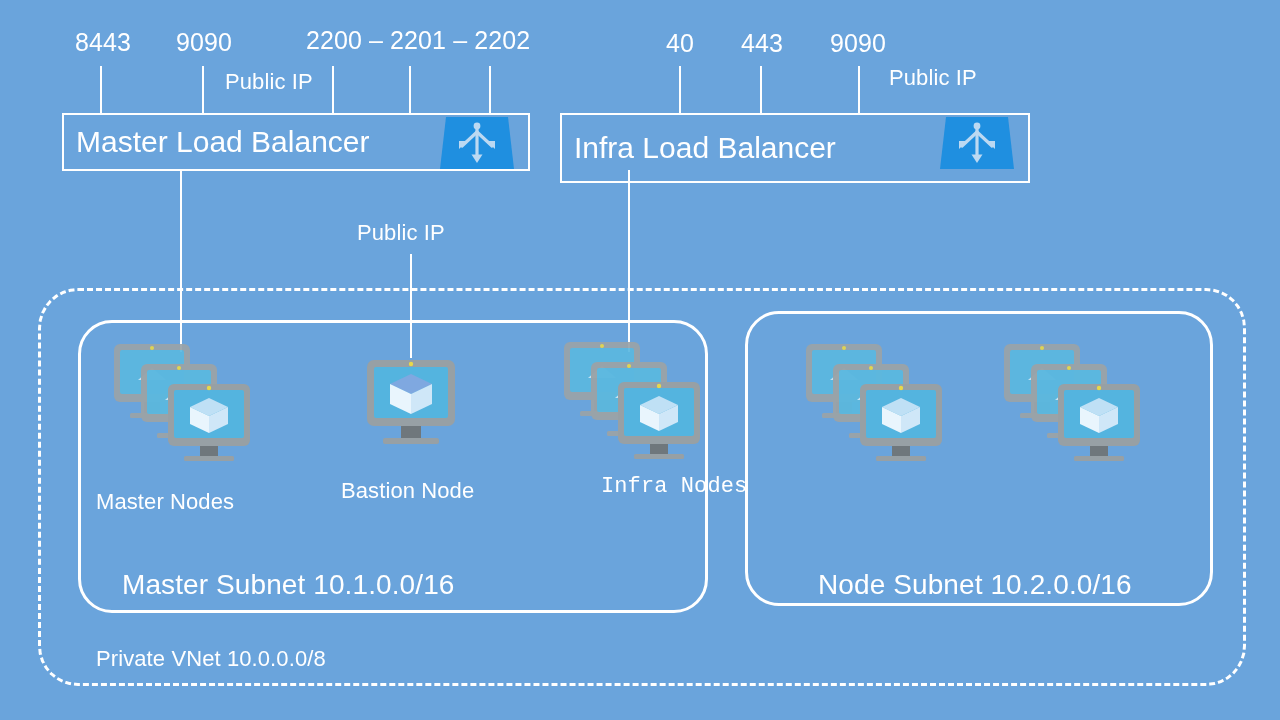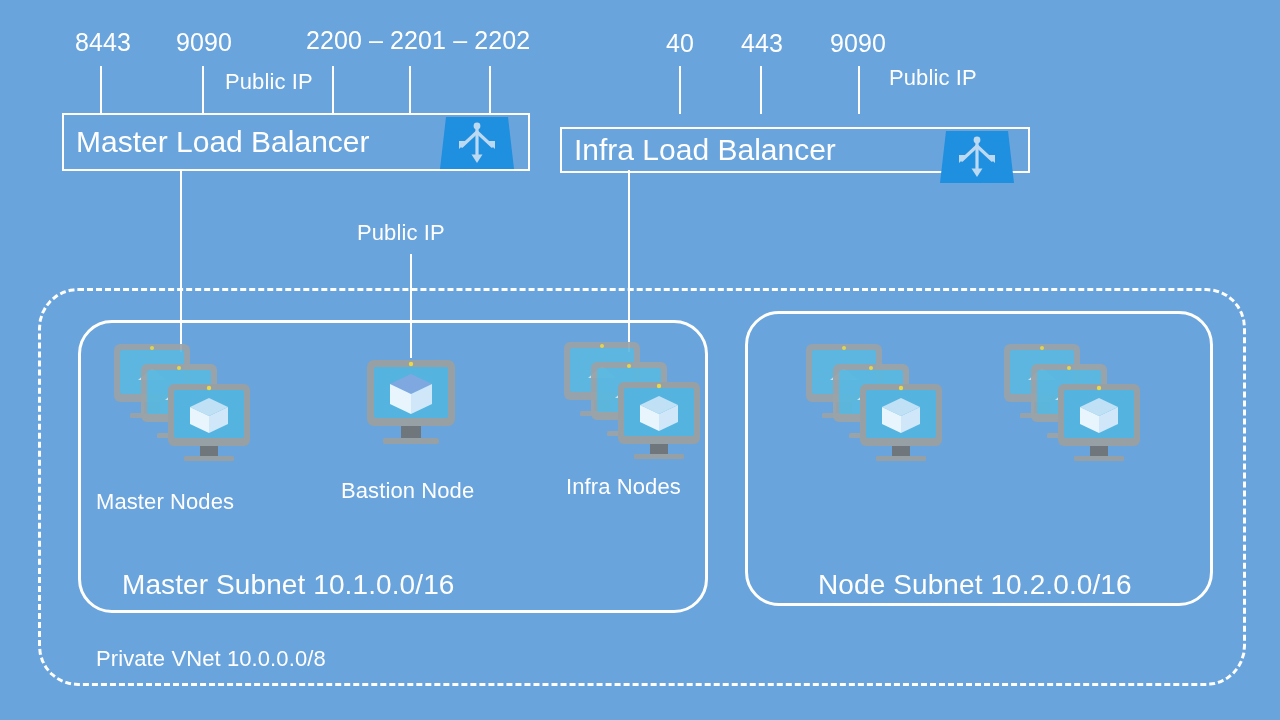--- a/index.html
+++ b/index.html
@@ -132,21 +132,21 @@
   <div class="vline" style="left:679px; top:66px; height:48px;"></div>
   <div class="vline" style="left:760px; top:66px; height:48px;"></div>
   <div class="vline" style="left:858px; top:66px; height:48px;"></div>
 
   <div class="lbl port-lbl" style="left:666px; top:31px;">40</div>
   <div class="lbl port-lbl" style="left:741px; top:31px;">443</div>
   <div class="lbl port-lbl" style="left:830px; top:31px;">9090</div>
 
   <div class="lbl pip-lbl" style="left:889px; top:67px;">Public IP</div>
 
-  <div class="lb-box" style="left:560px; top:127px; width:470px; height:46px;">
+  <div class="lb-box" style="left:560px; top:113px; width:470px; height:70px;">
     <span class="lb-title">Infra Load Balancer</span>
     <span class="lb-icon" style="right:14px;">
       <svg viewBox="0 0 74 52" width="74" height="52" aria-hidden="true">
         <path d="M6 0 H68 L74 52 H0 Z" fill="#1f8fe0"></path>
         <g fill="none" stroke="#bcd9f2" stroke-width="3.2" stroke-linecap="round" stroke-linejoin="round">
           <circle cx="37" cy="9" r="3.4" fill="#bcd9f2" stroke="none"></circle>
           <path d="M37 12.5 V41"></path>
           <path d="M37 15 L22 29"></path>
           <path d="M37 15 L52 29"></path>
         </g>
@@ -237,21 +237,21 @@
         <rect x="66" y="50" width="70" height="48" rx="2" fill="#54b4df"></rect>
         <circle cx="101" cy="48" r="2.2" fill="#e8d84a"></circle>
         <rect x="92" y="106" width="18" height="12" fill="#6f777c"></rect>
         <rect x="76" y="116" width="50" height="5" rx="1.5" fill="#97a0a5"></rect>
         <path d="M101 58 L120 67 L101 76 L82 67 Z" fill="#bfe0f5"></path>
         <path d="M82 67 L101 76 L101 93 L82 84 Z" fill="#e9f5fd"></path>
         <path d="M120 67 L101 76 L101 93 L120 84 Z" fill="#cfe7f8"></path>
       </g>
     </svg>
   </div>
-  <div class="lbl node-lbl" style="left:566px; top:476px;">Infra Nodes</div>
+  <div class="lbl node-lbl" style="left:601px; top:476px;font-family:Liberation Mono, monospace;">Infra Nodes</div>
 
   <div class="vm-stack" style="left:800px; top:340px;">
     <svg viewBox="0 0 150 122" width="150" height="122" aria-hidden="true">
       <g opacity="0.92">
         <rect x="6" y="4" width="76" height="58" rx="6" fill="#9aa3a8"></rect>
         <rect x="12" y="10" width="64" height="44" rx="2" fill="#5bb8e0"></rect>
         <circle cx="44" cy="8" r="2" fill="#e8d84a"></circle>
         <rect x="36" y="62" width="16" height="12" fill="#7d868b"></rect>
         <rect x="22" y="73" width="44" height="5" rx="1.5" fill="#9aa3a8"></rect>
         <path d="M30 40 L44 28 L58 40 Z" fill="#dceefa" opacity="0.85"></path>

